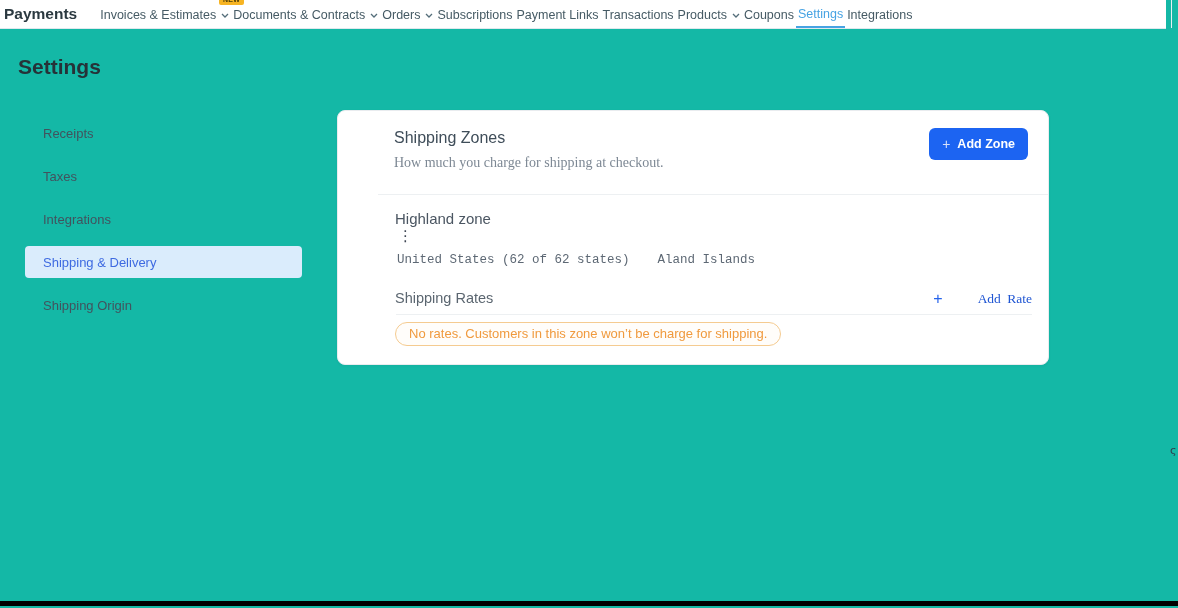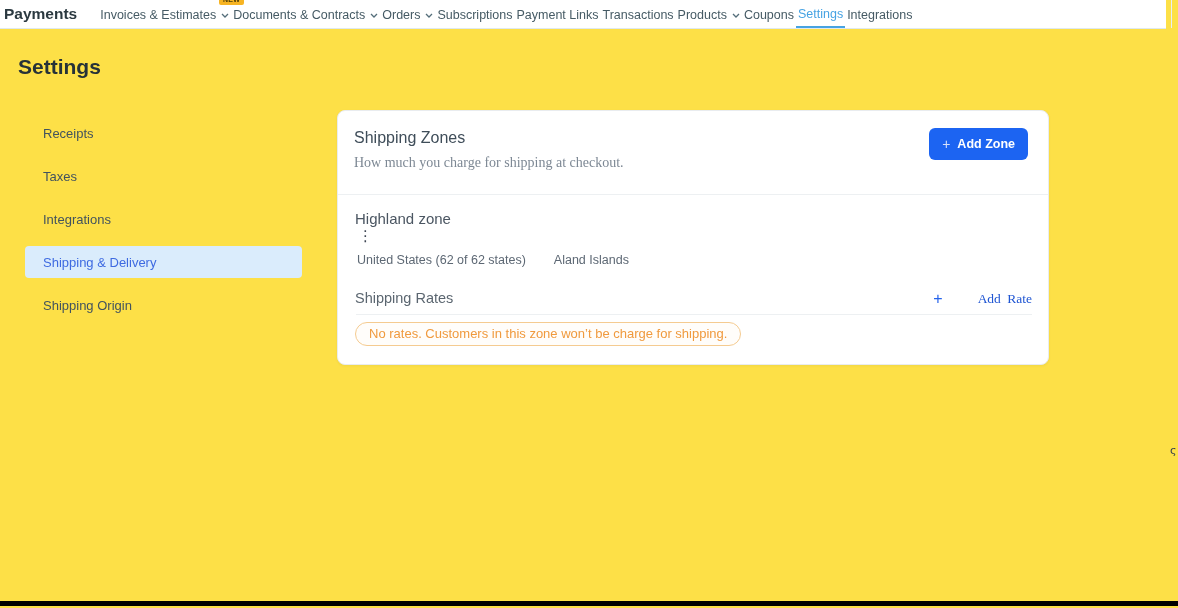--- a/index.html
+++ b/index.html
@@ -1,18 +1,18 @@
 <!DOCTYPE html>
 <html style="--accent-blue: #1c64f2; --link-blue: #2563eb; --nav-active-blue: #47a3e3; --sidebar-active-bg: #daecfc; --sidebar-active-text: #3e6ae1; --badge-yellow: #f7b423; --warning-orange: #f09a3e; --warning-border: #f5cb90;"><head>
 <meta charset="utf-8">
 <style>
   * { margin:0; padding:0; box-sizing:border-box; }
   html,body { width:1178px; height:608px; background:#fff; overflow:hidden;
               font-family:"Liberation Sans", sans-serif; }
-  .screen { position:relative; width:1178px; height:608px; background:#fde047; }
+  .screen { position:relative; width:1178px; height:608px; background:#14b8a6; }
 
   
   .topnav { position:absolute; left:0; top:0; width:1166px; height:29px;
             border-bottom:1px solid #dfe9ee; display:flex; align-items:center;
             padding-left:4px; overflow:hidden; background:#fff; }
   .nav-right-line { position:absolute; left:1171px; top:0; width:1px; height:28px; background:#e6eff3; }
   .brand { font-size:15.5px; font-weight:700; color:#2b3940; margin-right:21px; cursor:pointer; }
   .nav-items { display:flex; align-items:center; height:100%; }
   .nav-item { position:relative; display:flex; align-items:center; gap:5px; height:100%;
               font-size:12.5px; color:#455a64; cursor:pointer; padding:2px 2px 0 2px; white-space:nowrap; }
@@ -28,41 +28,41 @@
 
   .sidebar { position:absolute; left:25px; top:117px; width:277px; }
   .side-item { height:32px; margin-bottom:11px; display:flex; align-items:center;
                padding-left:18px; font-size:13px; color:#42535e; border-radius:4px; cursor:pointer; }
   .side-item.active { background:var(--sidebar-active-bg,#daecfc);
                       color:var(--sidebar-active-text,#3e6ae1); }
 
   
   .card { position:absolute; left:337px; top:110px; width:712px; background:#fff;
           border:1px solid #e9ecef; border-radius:8px;
-          box-shadow:0 1px 3px rgba(20,40,60,.05); padding-bottom:18px; }
+          box-shadow:0 1px 3px rgba(20,40,60,.05); padding-bottom:18px;padding-left:40px; }
   .card-header { display:flex; justify-content:space-between; align-items:flex-start;
                  padding:17px 20px 24px 16px; }
   .card-title { font-size:16px; font-weight:500; color:#3f4d59; line-height:20px; margin-bottom:7px; }
   .card-subtitle { font-size:14px; color:#7d8894; line-height:15px;font-family:Liberation Serif, serif; }
   .btn-primary { display:flex; align-items:center; gap:7px; background:var(--accent-blue,#1c64f2);
                  color:#fff; border:none; border-radius:6px; height:32px; padding:0 13px;
                  font-size:12.5px; font-weight:700; cursor:pointer;
                  font-family:"Liberation Sans", sans-serif; }
   .btn-primary .plus { font-weight:400; font-size:14px; color:#d6e0fa; }
   .divider { border:none; border-top:1px solid #edf0f2; }
   .divider.inset { margin:7px 0 0 1px; }
 
   .zone-section { padding:14px 16px 0 17px; }
   .zone-head { display:flex; justify-content:space-between; align-items:flex-start;flex-direction:column; }
   .zone-name { font-size:15px; font-weight:500; color:#4b5662; line-height:19px; }
   .kebab { background:none; border:none; font-size:15px; color:#3e4653; cursor:pointer;
            line-height:15px; margin:1px 8px 0 0; padding:0 3px;
            font-family:"DejaVu Sans", sans-serif; }
   .regions { display:flex; gap:28px; margin-top:9px; padding-left:2px;
-             font-size:12.5px; color:#5d6874; line-height:15px; }
+             font-size:12.5px; color:#5d6874; line-height:15px;font-family:Liberation Mono, monospace; }
   .region { cursor:default; }
   .rates-head { display:flex; justify-content:space-between; align-items:center; margin-top:22px; }
   .rates-title { font-size:14.5px; font-weight:500; color:#5b6670; line-height:17px; }
   .add-rate { display:flex; align-items:center; gap:8px; background:none; border:none;
               cursor:pointer; padding:0; }
   .add-rate .plus { font-size:16px; font-weight:400; color:var(--link-blue,#2563eb); line-height:14px; }
   .add-rate-label { font-family:"Liberation Serif", serif; font-size:13.5px;
                     color:#2056d3; word-spacing:3px;margin-left:27px; }
   .empty-pill { display:inline-block; margin-top:7px; padding:4px 13px;
                 border:1px solid var(--warning-border,#f5cb90); border-radius:12px;

